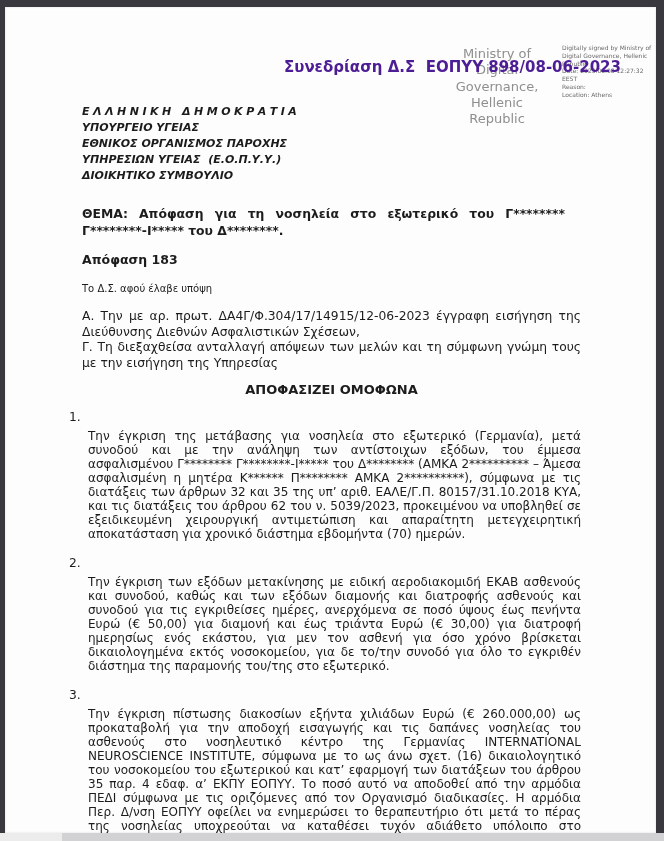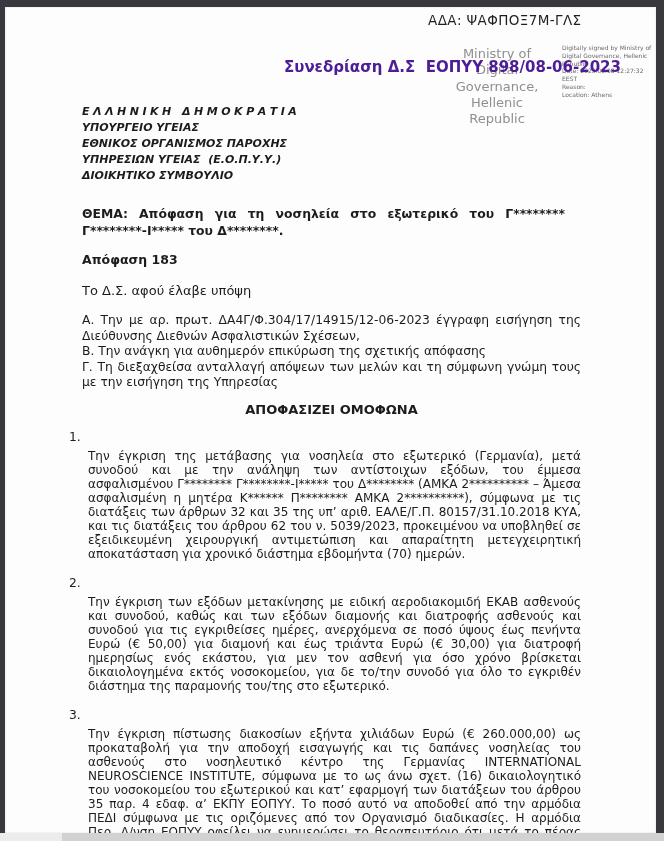--- a/index.html
+++ b/index.html
@@ -34,21 +34,21 @@
   .letterhead div { white-space:pre; }
   .letterhead .spread { letter-spacing:3.5px; }
   .subject {
     margin:21px 16px 0 0; font-size:12.4px; font-weight:bold;
     line-height:17px; text-align:justify;
   }
   .decision-heading {
     margin:13px 0 0 0; font-size:12.5px; font-weight:bold;
     display:inline-block;
   }
-  .considering-intro { margin:15px 0 0 0; font-size:13px; }
+  .considering-intro { margin:15px 0 0 0; font-size:10px; }
   .considerations { margin-top:15px; }
   .considerations p {
     margin:0; font-size:12.3px; line-height:15.6px; text-align:justify;
   }
   .decides-heading {
     margin:11px 0 12px 0; font-size:13px; font-weight:bold; text-align:center;
   }
   ol.decisions { list-style:none; margin:13px 0 0 0; padding:0; }
   ol.decisions li { display:flex; margin:0 0 15px 0; }
   ol.decisions .num {
@@ -64,21 +64,20 @@
   .hscrollbar .thumb {
     position:absolute; left:62px; right:0; top:0; bottom:0; background:#d2d2d4;
   }
 </style>
 </head>
 <body>
 
 <div class="viewport">
   <div class="page">
 
-    <div class="ada">ΑΔΑ: ΨΑΦΠΟΞ7Μ-ΓΛΣ</div>
 
     <div class="session-title">Συνεδρίαση Δ.Σ  ΕΟΠΥΥ 898/08-06-2023</div>
 
     <div class="stamp">
       <div>Ministry of Digital</div>
       <div>Governance,</div>
       <div>Hellenic Republic</div>
     </div>
 
     <div class="sig-details">
@@ -104,21 +103,20 @@
       <p class="subject">ΘΕΜΑ: Απόφαση για τη νοσηλεία στο εξωτερικό του Γ******** Γ********-Ι***** του Δ********.</p>
 
       <div>
         <span class="decision-heading">Απόφαση 183</span>
       </div>
 
       <p class="considering-intro">Το Δ.Σ. αφού έλαβε υπόψη</p>
 
       <div class="considerations">
         <p>Α. Την με αρ. πρωτ. ΔΑ4Γ/Φ.304/17/14915/12-06-2023 έγγραφη εισήγηση της Διεύθυνσης Διεθνών Ασφαλιστικών Σχέσεων,</p>
-        <p>Β. Την ανάγκη για αυθημερόν επικύρωση της σχετικής απόφασης</p>
         <p>Γ. Τη διεξαχθείσα ανταλλαγή απόψεων των μελών και τη σύμφωνη γνώμη τους με την εισήγηση της Υπηρεσίας</p>
       </div>
 
       <p class="decides-heading">ΑΠΟΦΑΣΙΖΕΙ ΟΜΟΦΩΝΑ</p>
 
       <ol class="decisions">
         <li>
           <span class="num">1.</span>
           <span class="txt">Την έγκριση της μετάβασης για νοσηλεία στο εξωτερικό (Γερμανία), μετά συνοδού και με την ανάληψη των αντίστοιχων εξόδων, του έμμεσα ασφαλισμένου Γ******** Γ********-Ι***** του Δ******** (ΑΜΚΑ 2********** – Άμεσα ασφαλισμένη η μητέρα Κ****** Π******** ΑΜΚΑ 2**********), σύμφωνα με τις διατάξεις των άρθρων 32 και 35 της υπ’ αριθ. ΕΑΛΕ/Γ.Π. 80157/31.10.2018 ΚΥΑ, και τις διατάξεις του άρθρου 62 του ν. 5039/2023, προκειμένου να υποβληθεί σε εξειδικευμένη χειρουργική αντιμετώπιση και απαραίτητη μετεγχειρητική αποκατάσταση για χρονικό διάστημα εβδομήντα (70) ημερών.</span>
         </li>

